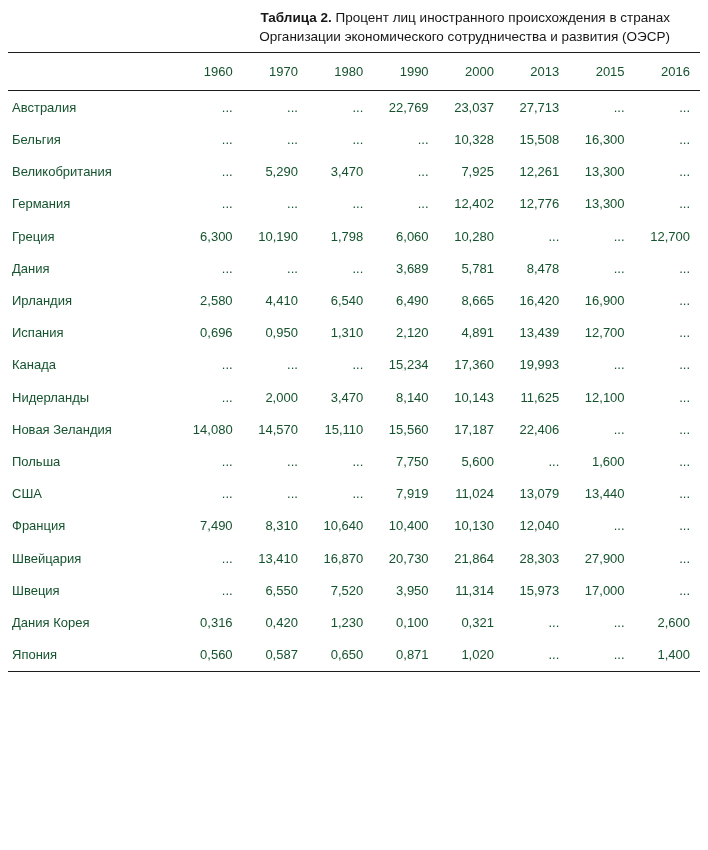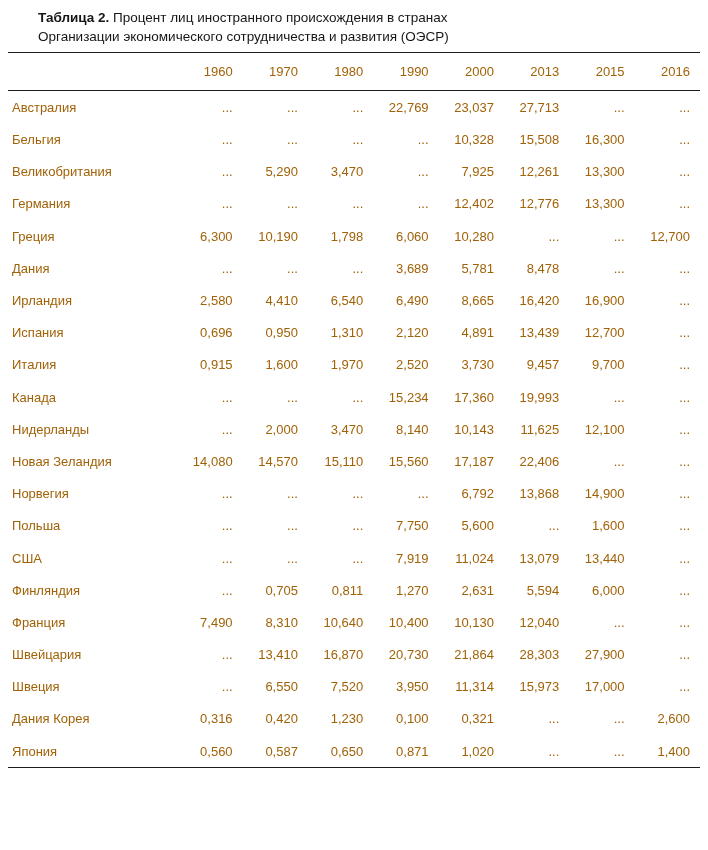--- a/index.html
+++ b/index.html
@@ -11,32 +11,32 @@
     color: #1a1a1a;
   }
   .page {
     width: 708px;
     height: 850px;
     margin: 0 auto;
     padding: 6px 8px 0 8px;
     background: #ffffff;
   }
   .title-block {
-    text-align: left;
+    text-align: right;
     font-size: 13.5px;
     line-height: 1.42;
     padding: 2px 30px 6px 30px;
     color: #161616;
   }
   .title-bold { font-weight: 700; }
   table.data-table {
     width: 100%;
     border-collapse: collapse;
     font-size: 13px;
-    color: #a16207;
+    color: #14532d;
     border-bottom: 1.5px solid #1c1c1c;
   }
   thead tr {
     border-top: 1.5px solid #1c1c1c;
     border-bottom: 1px solid #1c1c1c;
   }
   th {
     font-weight: 400;
     text-align: right;
     padding: 11px 10px 11px 2px;
@@ -163,31 +163,20 @@
           <td class="value">0,696</td>
           <td class="value">0,950</td>
           <td class="value">1,310</td>
           <td class="value">2,120</td>
           <td class="value">4,891</td>
           <td class="value">13,439</td>
           <td class="value">12,700</td>
           <td class="value">...</td>
         </tr>
         <tr>
-          <td class="country">Италия</td>
-          <td class="value">0,915</td>
-          <td class="value">1,600</td>
-          <td class="value">1,970</td>
-          <td class="value">2,520</td>
-          <td class="value">3,730</td>
-          <td class="value">9,457</td>
-          <td class="value">9,700</td>
-          <td class="value">...</td>
-        </tr>
-        <tr>
           <td class="country">Канада</td>
           <td class="value">...</td>
           <td class="value">...</td>
           <td class="value">...</td>
           <td class="value">15,234</td>
           <td class="value">17,360</td>
           <td class="value">19,993</td>
           <td class="value">...</td>
           <td class="value">...</td>
         </tr>
@@ -207,61 +196,39 @@
           <td class="value">14,080</td>
           <td class="value">14,570</td>
           <td class="value">15,110</td>
           <td class="value">15,560</td>
           <td class="value">17,187</td>
           <td class="value">22,406</td>
           <td class="value">...</td>
           <td class="value">...</td>
         </tr>
         <tr>
-          <td class="country">Норвегия</td>
-          <td class="value">...</td>
-          <td class="value">...</td>
-          <td class="value">...</td>
-          <td class="value">...</td>
-          <td class="value">6,792</td>
-          <td class="value">13,868</td>
-          <td class="value">14,900</td>
-          <td class="value">...</td>
-        </tr>
-        <tr>
           <td class="country">Польша</td>
           <td class="value">...</td>
           <td class="value">...</td>
           <td class="value">...</td>
           <td class="value">7,750</td>
           <td class="value">5,600</td>
           <td class="value">...</td>
           <td class="value">1,600</td>
           <td class="value">...</td>
         </tr>
         <tr>
           <td class="country">США</td>
           <td class="value">...</td>
           <td class="value">...</td>
           <td class="value">...</td>
           <td class="value">7,919</td>
           <td class="value">11,024</td>
           <td class="value">13,079</td>
           <td class="value">13,440</td>
-          <td class="value">...</td>
-        </tr>
-        <tr>
-          <td class="country">Финляндия</td>
-          <td class="value">...</td>
-          <td class="value">0,705</td>
-          <td class="value">0,811</td>
-          <td class="value">1,270</td>
-          <td class="value">2,631</td>
-          <td class="value">5,594</td>
-          <td class="value">6,000</td>
           <td class="value">...</td>
         </tr>
         <tr>
           <td class="country">Франция</td>
           <td class="value">7,490</td>
           <td class="value">8,310</td>
           <td class="value">10,640</td>
           <td class="value">10,400</td>
           <td class="value">10,130</td>
           <td class="value">12,040</td>

